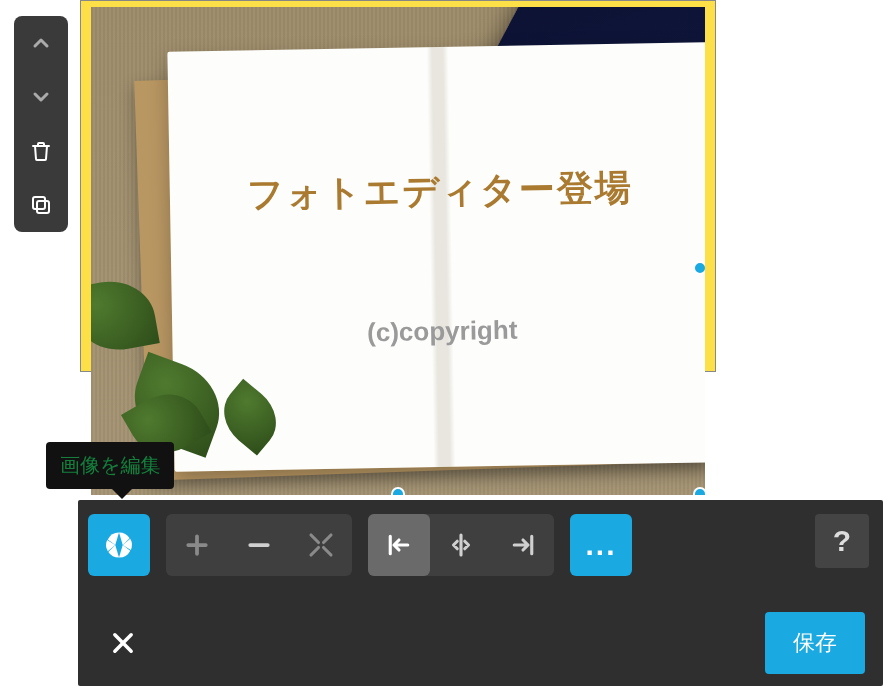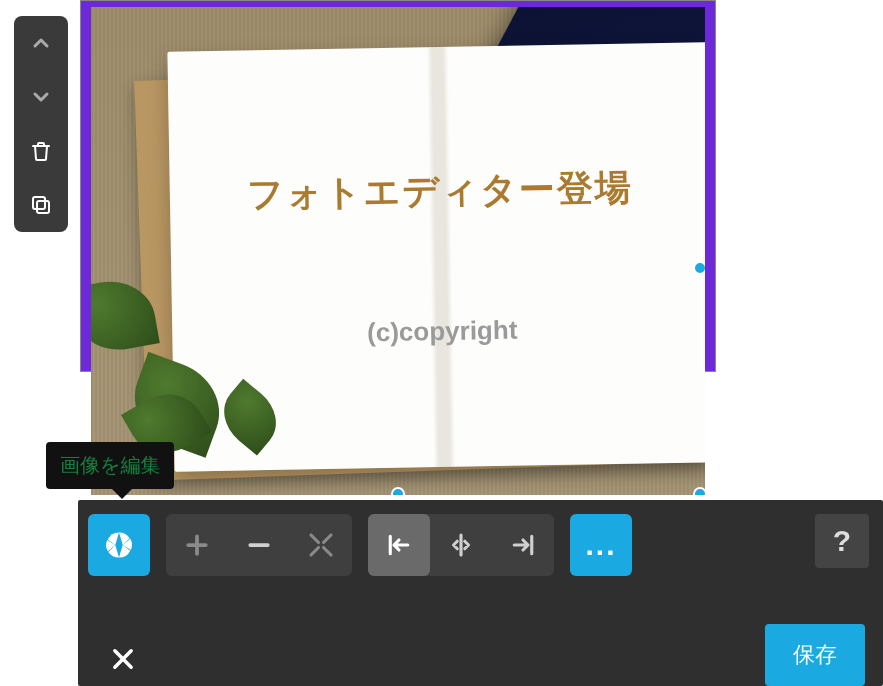--- a/index.html
+++ b/index.html
@@ -37,21 +37,21 @@
   }
   .side-btn svg { width: 24px; height: 24px; }
 
   
   .canvas-frame {
     position: absolute;
     left: 80px;
     top: 0;
     width: 636px;
     height: 372px;
-    background: #6d28d9;
+    background: #fde047;
     border: 1px solid #888;
   }
   .image-area {
     position: absolute;
     left: 10px;
     top: 6px;
     width: 614px;
     height: 488px;
     background: linear-gradient(#9d8c6a,#a59474);
     overflow: hidden;
@@ -201,21 +201,21 @@
     font-weight:700;
     display:flex; align-items:center; justify-content:center;
     cursor:pointer;
   }
 
   .action-row {
     position:absolute;
     left:0; right:0; bottom:0;
     height:86px;
     display:flex;
-    align-items:flex-end;
+    align-items:center;
     justify-content:space-between;
     padding: 0 18px;
   }
   .close-btn {
     width:54px;height:54px;
     display:flex;align-items:center;justify-content:center;
     color:#fff; cursor:pointer;
     font-size:28px;
   }
   .save-btn {

